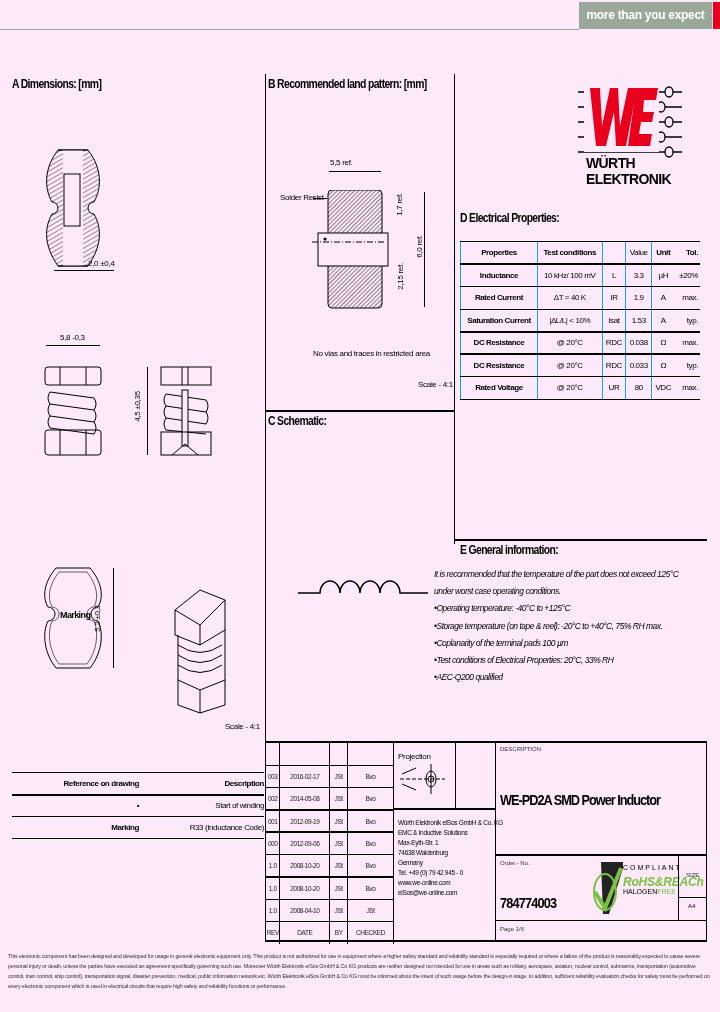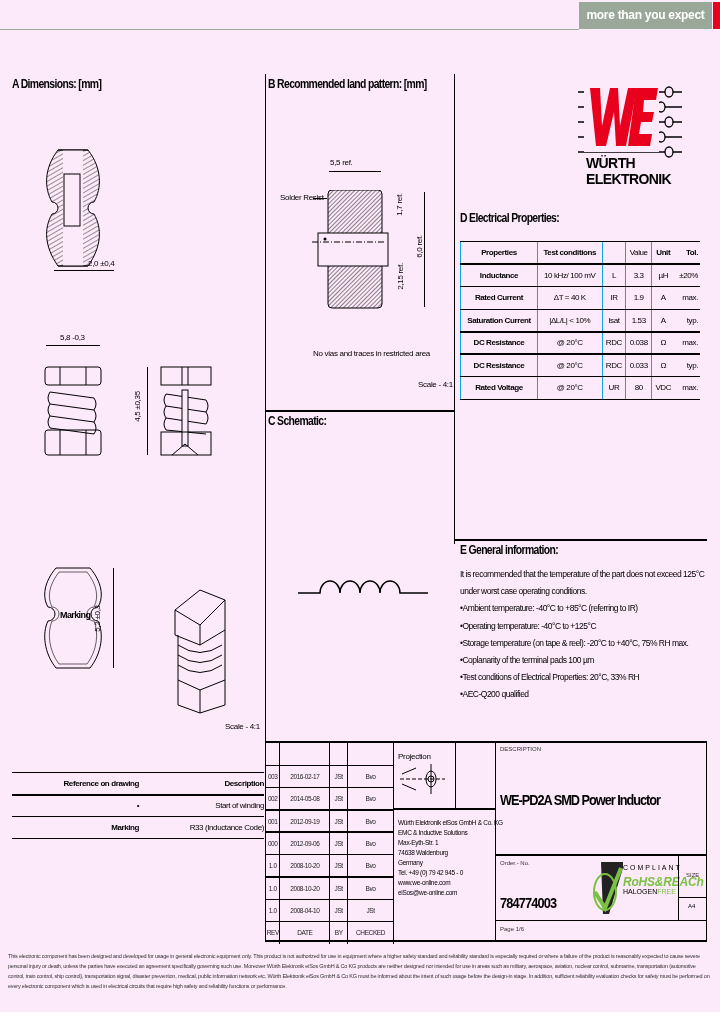--- a/index.html
+++ b/index.html
@@ -17,21 +17,21 @@
   .thick { height: 2px; }
   table.ep { position: absolute; left: 460px; top: 241px; width: 240px; border-collapse: collapse; font-size: 8px; }
   table.ep td { border-bottom: 1px solid #000; border-left: 1px solid #0ea5e9; height: 22.5px; text-align: center; padding: 0 2px; white-space: nowrap; letter-spacing: -0.4px; }
   table.ep tr:first-child td { border-top: 1px solid #000; }
   table.ep td:last-child { border-right: none; text-align: right; }
   table.ep td.prop { font-weight: bold; }
   table.ep tr.thickb td { border-bottom: 2px solid #000; }
   table.ref { position: absolute; left: 12px; top: 772px; width: 252px; border-collapse: collapse; font-size: 8px; }
   table.ref td { height: 22px; text-align: right; border-bottom: 1px solid #000; letter-spacing: -0.4px; }
   table.ref tr:first-child td { border-top: 1px solid #000; font-weight: bold; border-bottom: 2px solid #000; }
-  .gen-info { position: absolute; left: 460px; top: 566px; width: 255px; font-size: 8.5px; line-height: 17.2px; letter-spacing: -0.5px; }
+  .gen-info { position: absolute; left: 434px; top: 566px; width: 255px; font-size: 8.5px; line-height: 17.2px; letter-spacing: -0.5px; font-style: italic; }
   table.rev { position: absolute; left: 266px; top: 743px; width: 128px; border-collapse: collapse; font-size: 6.5px; }
   table.rev td { height: 22.3px; text-align: center; border-bottom: 1px solid #000; border-right: 1px solid #000; color: #222; letter-spacing: -0.4px; }
   table.rev tr.thickb td { border-bottom: 2px solid #000; }
   .footer { position: absolute; left: 8px; top: 951px; width: 705px; font-size: 5.5px; line-height: 10px; color: #333; letter-spacing: -0.2px; }
   .addr { position: absolute; left: 398px; top: 818px; font-size: 6.5px; line-height: 10px; letter-spacing: -0.3px; }
 </style>
 </head>
 <body>
 
 <div class="tagline">more than you expect</div>
@@ -244,21 +244,20 @@
     <td style="border-left:none;">max.</td>
   </tr>
 </tbody>
   </table>
 
 <div class="hline thick" style="left:454px; top:539px; width:253px;"></div>
 
 <div class="sec-title" style="left:460px; top:542px;">E General information:</div>
 <div class="gen-info">
   <div>It is recommended that the temperature of the part does not exceed 125°C under worst case operating conditions.</div>
-  <div>•Ambient temperature: -40°C to +85°C (referring to IR)</div>
   <div>•Operating temperature: -40°C to +125°C</div>
   <div>•Storage temperature (on tape &amp; reel): -20°C to +40°C, 75% RH max.</div>
   <div>•Coplanarity of the terminal pads 100 µm</div>
   <div>•Test conditions of Electrical Properties: 20°C, 33% RH</div>
   <div>•AEC-Q200 qualified</div>
 </div>
 
 <div class="hline thick" style="left:265px; top:741px; width:442px;"></div>
 <div class="vline" style="left:706px; top:741px; height:200px;"></div>
 <div class="hline thick" style="left:265px; top:940px; width:442px;"></div>

